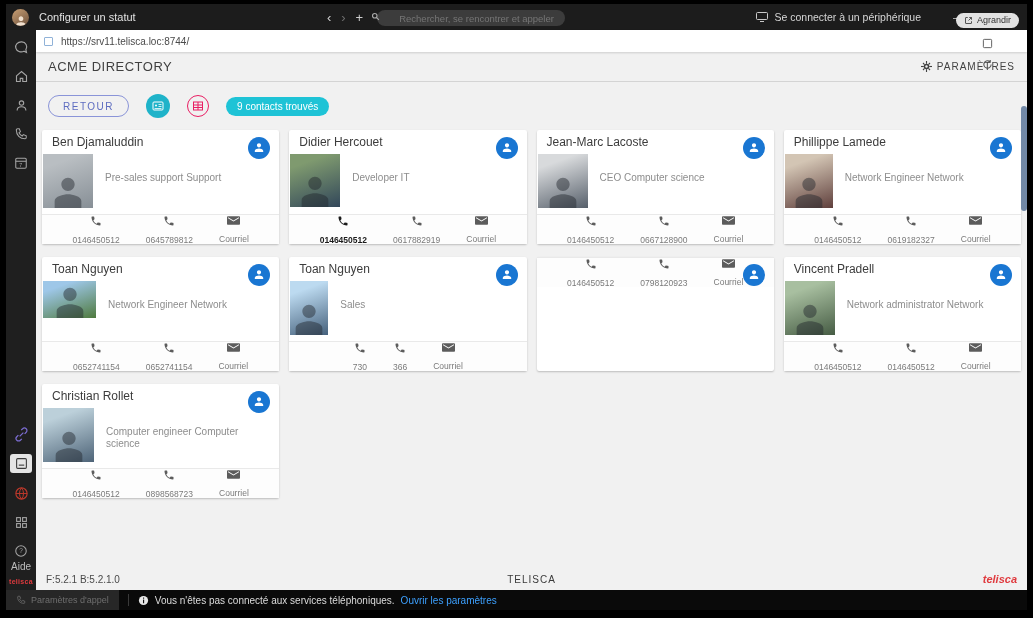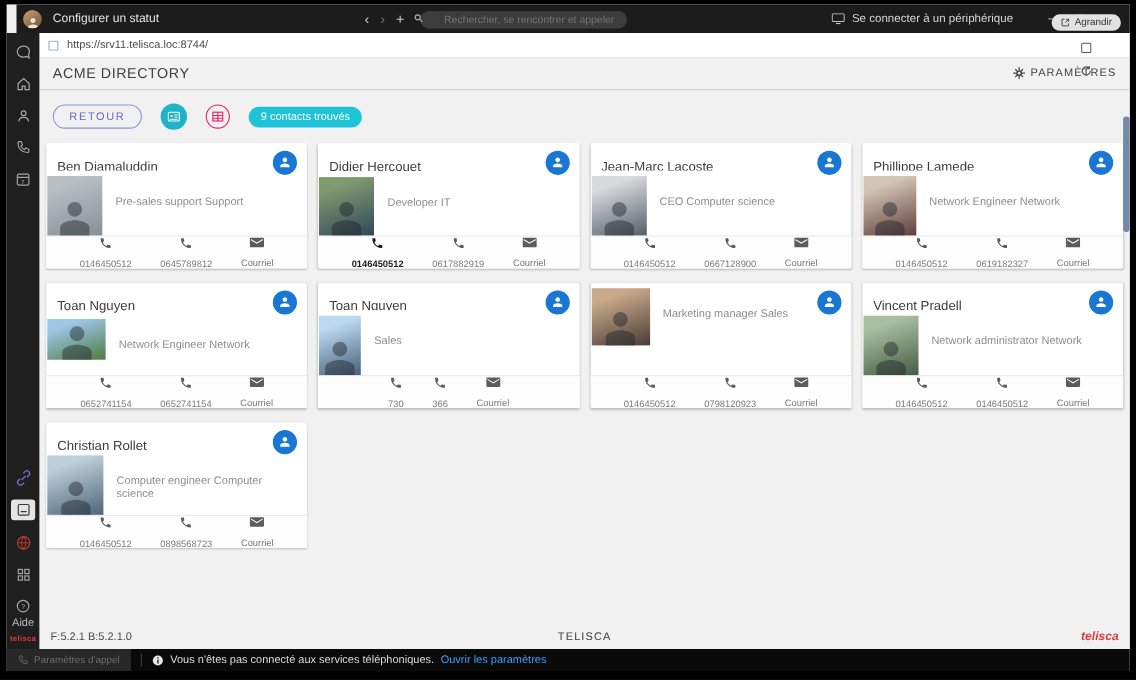--- a/index.html
+++ b/index.html
@@ -1,20 +1,20 @@
 <!DOCTYPE html>
 <html><head>
 <meta charset="utf-8">
 <style>
   * { margin:0; padding:0; box-sizing:border-box; }
   html,body { width:1033px; height:618px; background:#000; font-family:"Liberation Sans", sans-serif; overflow:hidden; }
   .window { position:absolute; left:6px; top:4px; width:1021px; height:606px; background:#efefef; display:flex; flex-direction:column; }
 
   
-  .titlebar { height:26px; background:#1c1c1c; display:flex; align-items:center; padding:0 6px; flex:0 0 auto;margin-left:9px; }
+  .titlebar { height:26px; background:#1c1c1c; display:flex; align-items:center; padding:0 6px; flex:0 0 auto; }
   .avatar { width:17px; height:17px; border-radius:50%; background:linear-gradient(145deg,#c9a075,#6d513c); position:relative; overflow:hidden; flex:0 0 auto; }
   .avatar svg { position:absolute; bottom:-2px; left:2px; }
   .tb-title { color:#e2e2e2; font-size:11px; margin-left:10px; }
   .tb-nav { display:flex; align-items:center; gap:10px; margin-left:auto; color:#cfcfcf; font-size:13px; }
   .tb-nav .dim { color:#6f6f6f; }
   .tb-search { width:188px; height:16px; background:#3c3c3c; border:none; outline:none; border-radius:8px; margin-left:14px; color:#c7c7c7; font-size:9.5px; padding:0 8px 0 22px; font-family:"Liberation Sans", sans-serif; }
   .tb-search-wrap { position:relative; }
   .tb-search-wrap svg { position:absolute; left:8px; top:4px; }
   .tb-right { margin-left:auto; display:flex; align-items:center; gap:8px; }
   .tb-device { display:flex; align-items:center; gap:6px; color:#d6d6d6; font-size:10.5px; }
@@ -46,21 +46,21 @@
   .hdr-settings { margin-left:auto; display:flex; align-items:center; gap:5px; font-size:10px; color:#424242; letter-spacing:1px; cursor:default; }
 
   .toolbar { display:flex; align-items:center; gap:17px; padding:12px 0 6px 12px; }
   .btn-retour { height:22px; padding:0 14px; border:1px solid #8a94d8; border-radius:12px; background:transparent; color:#5d6cc0; font-size:10px; letter-spacing:1.5px; display:flex; align-items:center; cursor:default; }
   .btn-circle-teal { width:24px; height:24px; border-radius:50%; background:#1fb3c9; display:flex; align-items:center; justify-content:center; cursor:default; }
   .btn-circle-pink { width:22px; height:22px; border-radius:50%; border:1px solid #e91e63; background:transparent; display:flex; align-items:center; justify-content:center; cursor:default; }
   .badge-results { height:19px; background:#1ec3d6; border-radius:10px; color:#fff; font-size:10px; display:flex; align-items:center; padding:0 11px; }
 
   .cards { display:grid; grid-template-columns:repeat(4, 1fr); gap:13px 10px; margin:6px 6px 0 6px; }
   .card { background:#fff; border-radius:2px; box-shadow:0 1px 2px rgba(0,0,0,.22); height:114px; position:relative; display:flex; flex-direction:column; }
-  .card-name { font-size:12px; color:#3c3c3c; padding:14px 34px 0 10px; white-space:nowrap; overflow:hidden; }
+  .card-name { font-size:12px; color:#3c3c3c; padding:5px 34px 0 10px; white-space:nowrap; overflow:hidden; }
   .card-person { position:absolute; top:7px; right:9px; width:22px; height:22px; border-radius:50%; background:#1976d2; display:flex; align-items:center; justify-content:center; cursor:default; }
   .card-body { flex:1 1 auto; display:flex; align-items:flex-start; padding-top:5px; }
   .card-photo { margin-left:1px; position:relative; overflow:hidden; flex:0 0 auto; }
   .card-photo svg { position:absolute; bottom:-3px; left:50%; transform:translateX(-50%); }
   .card-job { font-size:10px; color:#8d8d8d; margin:18px 6px 0 12px; line-height:1.2; }
   .card-footer { flex:0 0 auto; height:30px; border-top:1px solid #e9e9e9; background:#fdfdfd; display:flex; align-items:center; justify-content:center; gap:26px; }
   .cf-col { display:flex; flex-direction:column; align-items:center; cursor:default; }
   .cf-col .num { font-size:8.5px; color:#7a7a7a; margin-top:8px; }
   .cf-col.strong .num { color:#1b1b1b; font-weight:bold; }
   .cf-col.strong svg path { fill:#1b1b1b; }
@@ -475,28 +475,20 @@
       </div>
     </div>
   </div>
 
   <div class="card">
     <div class="card-person">
       <svg width="14" height="14" viewBox="0 0 24 24">
                   <path fill="#fff" d="M12 11c2 0 3.6-1.6 3.6-3.6S14 3.8 12 3.8 8.4 5.4 8.4 7.4 10 11 12 11zm0 2c-2.4 0-7.2 1.2-7.2 3.6V19h14.4v-2.4c0-2.4-4.8-3.6-7.2-3.6z"></path>
                 </svg>
     </div>
-    <div class="card-body">
-      <div class="card-photo" style="width: 53px; height: 52px; background: linear-gradient(160deg, rgb(201, 169, 138) 20%, rgb(74, 60, 54));">
-        <svg width="40" height="40" viewBox="0 0 24 24">
-                    <path fill="rgba(30,36,42,.45)" d="M12 12c2.2 0 4-1.8 4-4s-1.8-4-4-4-4 1.8-4 4 1.8 4 4 4zm0 2c-2.7 0-8 1.3-8 4v6h16v-6c0-2.7-5.3-4-8-4z"></path>
-                  </svg>
-      </div>
-      <div class="card-job">Marketing manager Sales</div>
-    </div>
     <div class="card-footer">
       <div class="cf-col cf-phone1">
         <svg width="12" height="12" viewBox="0 0 24 24">
                     <path fill="#5c5c5c" d="M6.62 10.79c1.44 2.83 3.76 5.14 6.59 6.59l2.2-2.21c.27-.27.67-.36 1.02-.24 1.12.37 2.33.57 3.57.57.55 0 1 .45 1 1V20c0 .55-.45 1-1 1-9.39 0-17-7.61-17-17 0-.55.45-1 1-1h3.5c.55 0 1 .45 1 1 0 1.25.2 2.45.57 3.57.11.35.03.74-.25 1.02l-2.2 2.2z"></path>
                   </svg>
         <span class="num">0146450512</span>
       </div>
       <div class="cf-col">
         <svg width="12" height="12" viewBox="0 0 24 24">
                     <path fill="#5c5c5c" d="M6.62 10.79c1.44 2.83 3.76 5.14 6.59 6.59l2.2-2.21c.27-.27.67-.36 1.02-.24 1.12.37 2.33.57 3.57.57.55 0 1 .45 1 1V20c0 .55-.45 1-1 1-9.39 0-17-7.61-17-17 0-.55.45-1 1-1h3.5c.55 0 1 .45 1 1 0 1.25.2 2.45.57 3.57.11.35.03.74-.25 1.02l-2.2 2.2z"></path>

